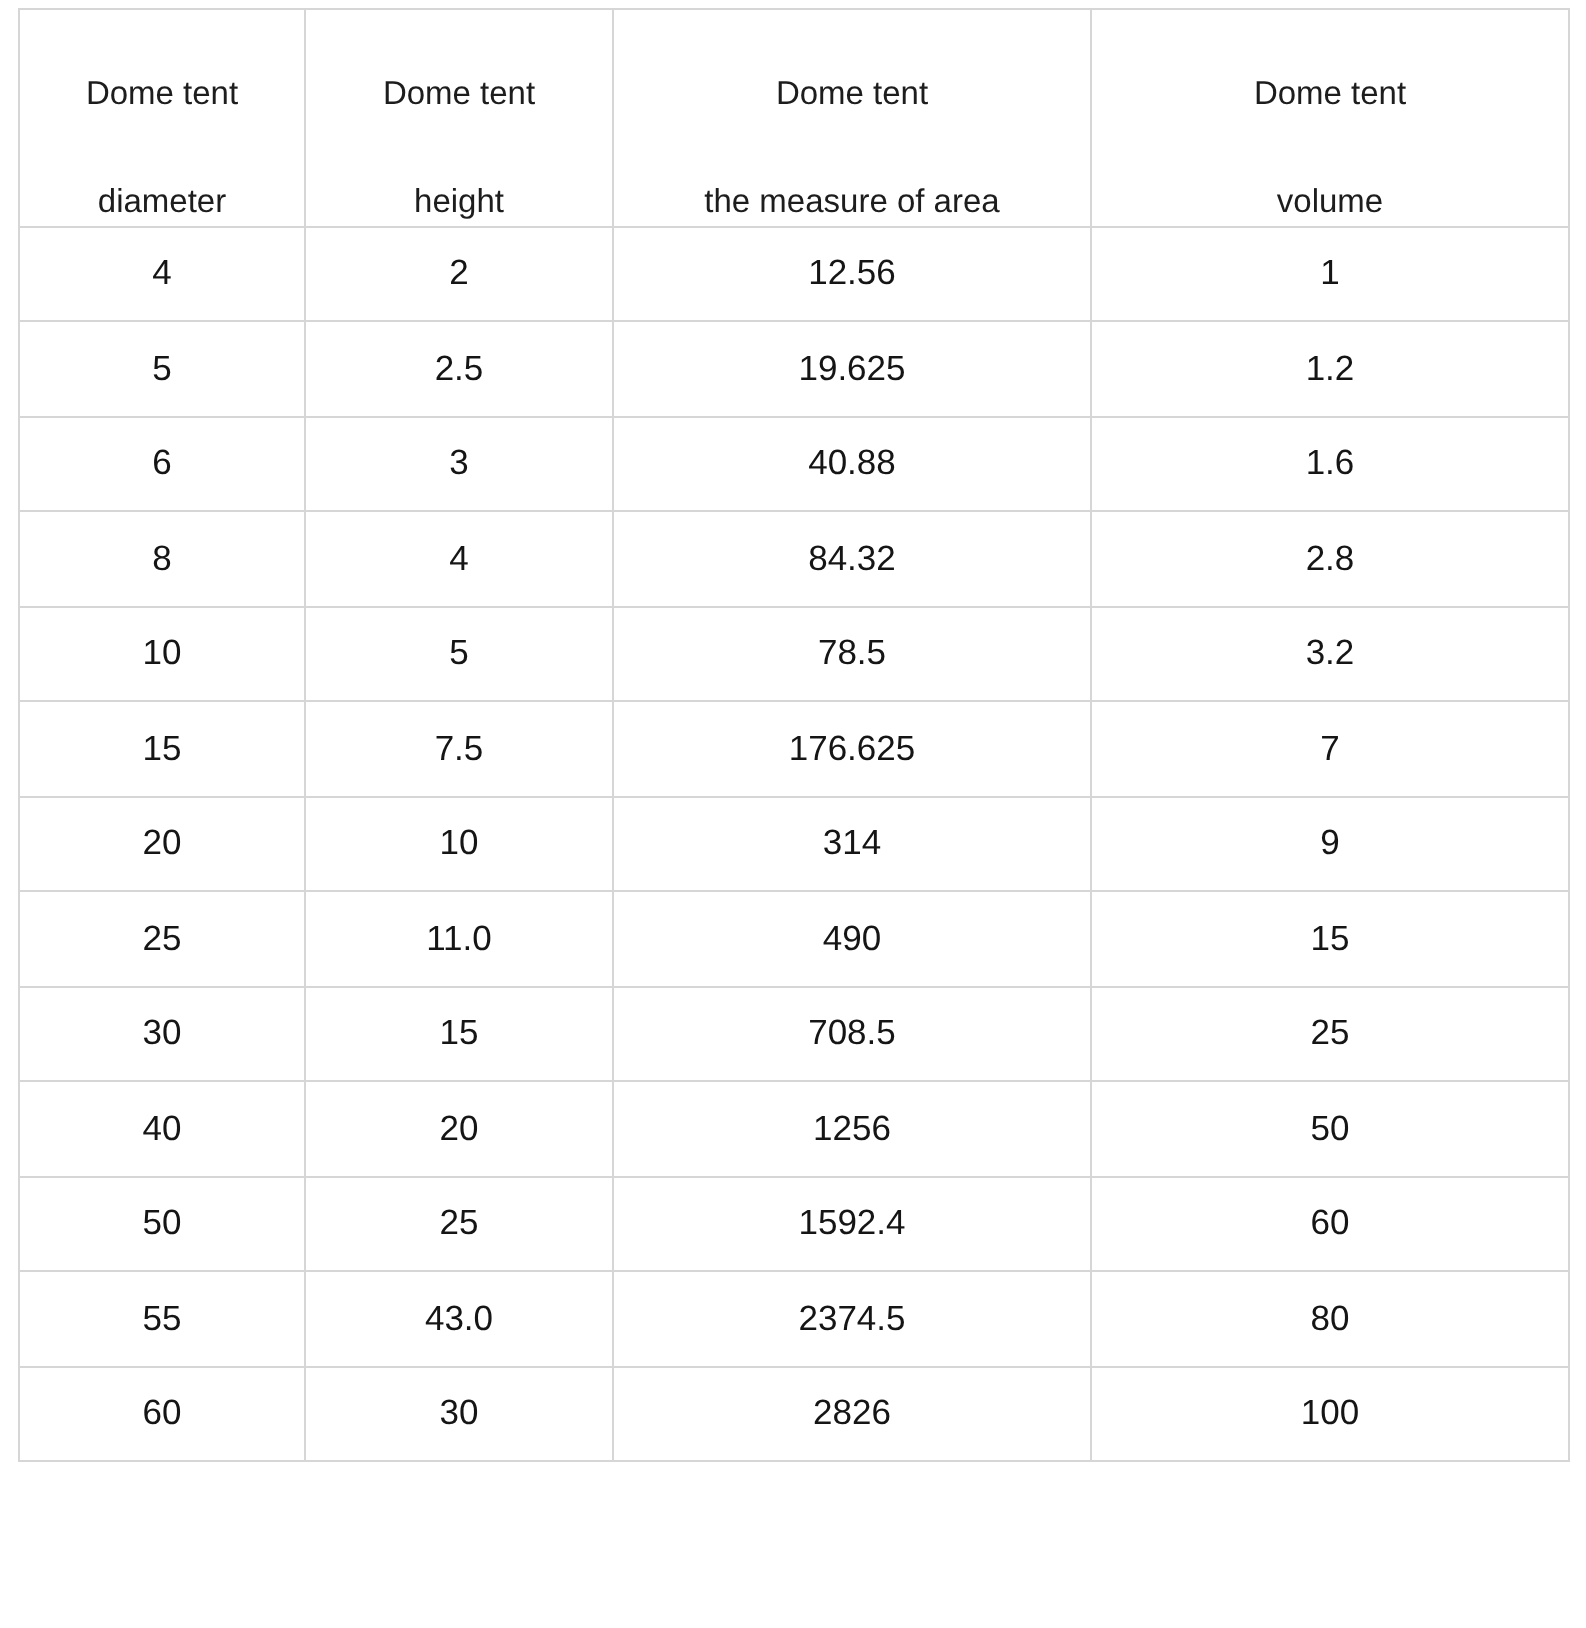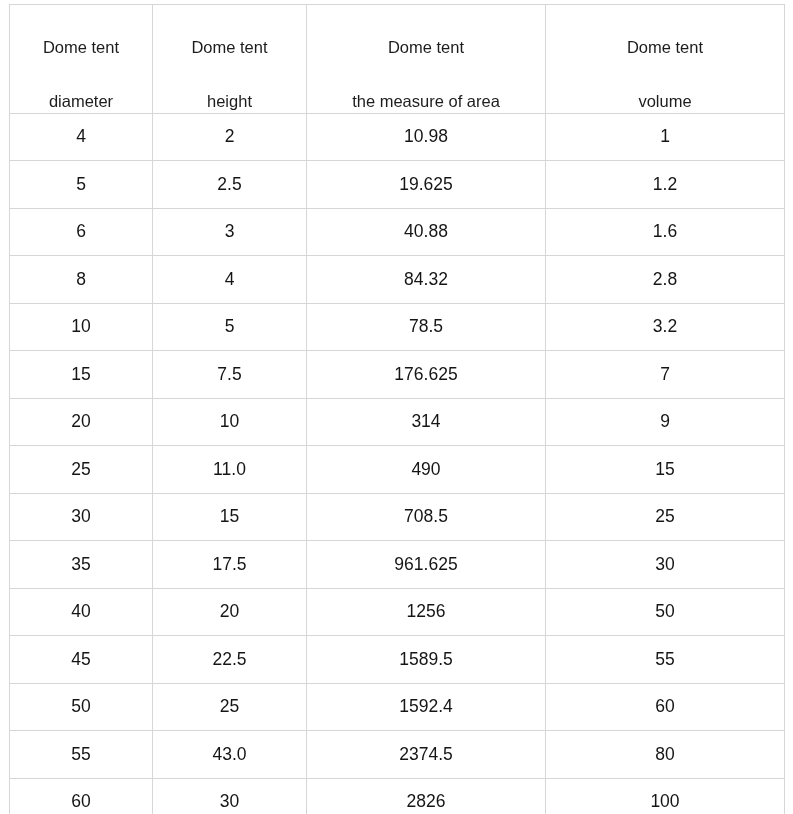--- a/index.html
+++ b/index.html
@@ -81,21 +81,21 @@
           <th>
             <span class="hdr-line">Dome tent</span>
             <span class="hdr-line">volume</span>
           </th>
         </tr>
     </thead>
     <tbody>
         <tr>
           <td>4</td>
           <td>2</td>
-          <td>10.98</td>
+          <td>12.56</td>
           <td>1</td>
         </tr>
         <tr>
           <td>5</td>
           <td>2.5</td>
           <td>19.625</td>
           <td>1.2</td>
         </tr>
         <tr>
           <td>6</td>
@@ -133,36 +133,24 @@
           <td>490</td>
           <td>15</td>
         </tr>
         <tr>
           <td>30</td>
           <td>15</td>
           <td>708.5</td>
           <td>25</td>
         </tr>
         <tr>
-          <td>35</td>
-          <td>17.5</td>
-          <td>961.625</td>
-          <td>30</td>
-        </tr>
-        <tr>
           <td>40</td>
           <td>20</td>
           <td>1256</td>
           <td>50</td>
-        </tr>
-        <tr>
-          <td>45</td>
-          <td>22.5</td>
-          <td>1589.5</td>
-          <td>55</td>
         </tr>
         <tr>
           <td>50</td>
           <td>25</td>
           <td>1592.4</td>
           <td>60</td>
         </tr>
         <tr>
           <td>55</td>
           <td>43.0</td>

